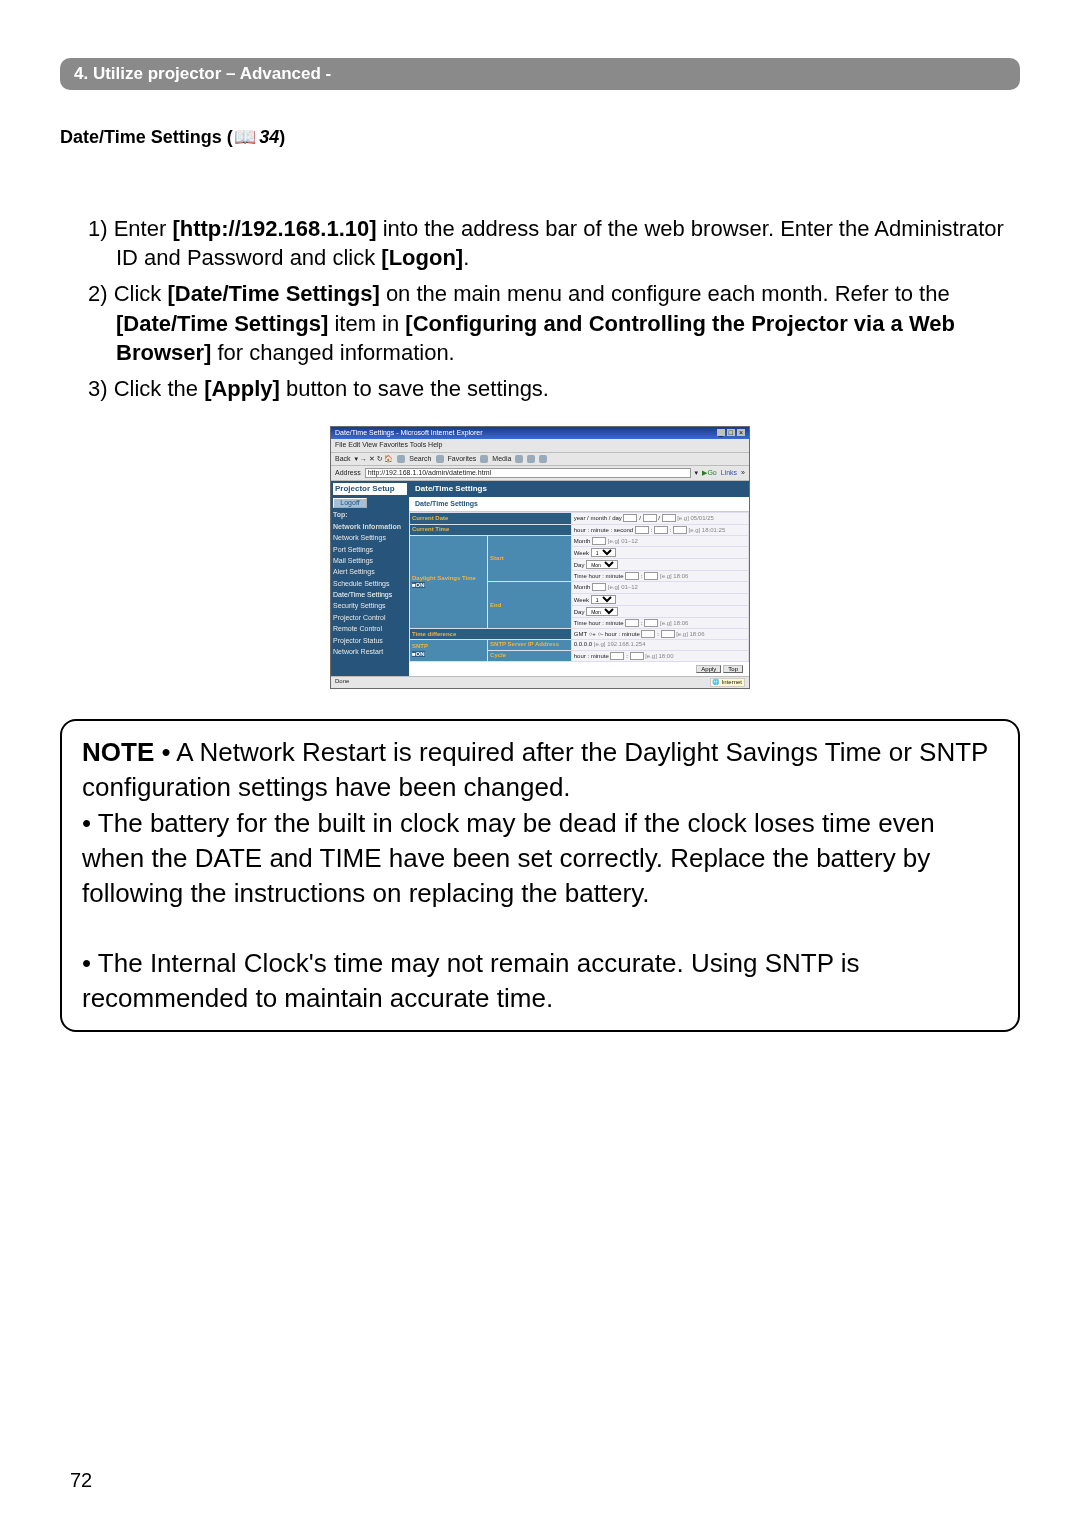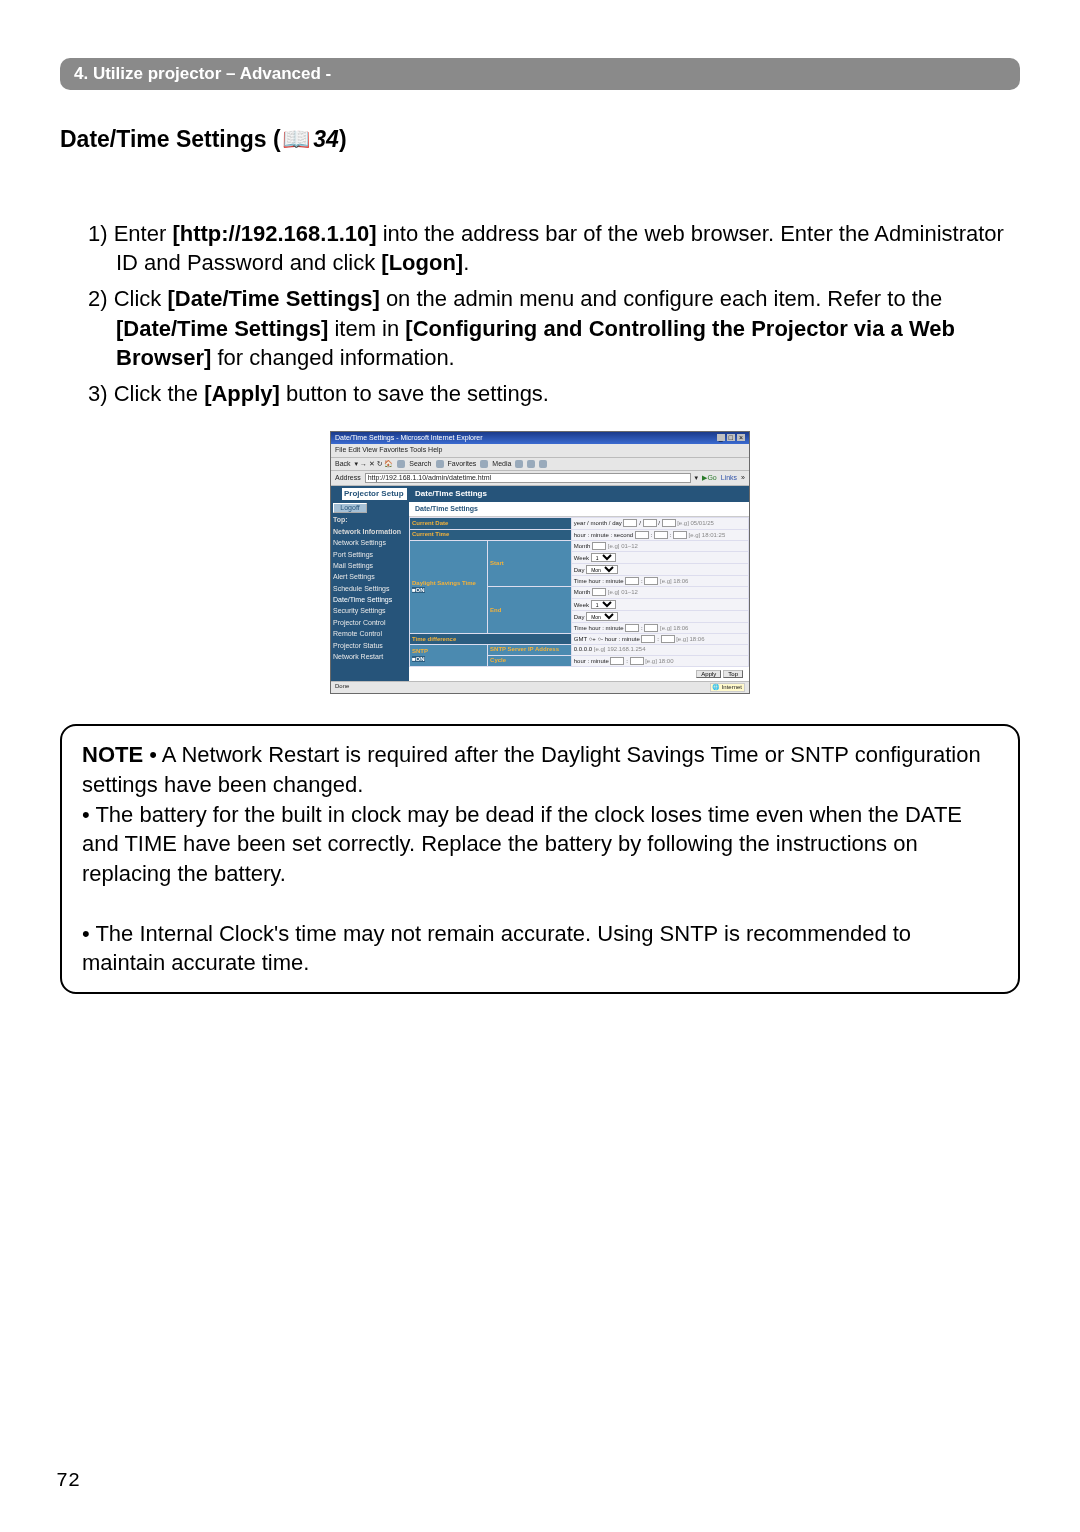--- a/index.html
+++ b/index.html
@@ -16,21 +16,21 @@
     background: #8a8a8a;
     color: #fff;
     font-weight: bold;
     font-size: 17px;
     padding: 6px 14px;
     border-radius: 10px;
     margin-bottom: 36px;
   }
   .section-title {
     font-weight: bold;
-    font-size: 23px;
+    font-size: 18px;
     margin-bottom: 18px;
   }
   .section-title .book-icon { color: #ba8a2a; margin: 0 2px; }
   .section-title .ref { font-style: italic; font-weight: bold; }
   .body-text { font-size: 22px; line-height: 1.35; margin-bottom: 18px; }
   .bold { font-weight: bold; }
   ol.steps {
     font-size: 22px;
     line-height: 1.35;
     list-style: none;
@@ -73,21 +73,21 @@
   .browser .content { display: flex; }
   .browser .sidebar {
     width: 78px;
     background: #26547a;
     color: #fff;
     padding: 2px;
     display: flex;
     flex-direction: column;
     gap: 3px;
   }
-  .browser .setup-title { background: #fff; color: #26547a; font-weight: bold; font-size: 8px; padding: 1px 2px; margin-left: 9px; }
+  .browser .setup-title { background: #fff; color: #26547a; font-weight: bold; font-size: 8px; padding: 1px 2px; }
   .browser .logoff { background: #a5c0d6; color: #26547a; border: 1px outset #fff; font-size: 7px; padding: 0 2px; width: 34px; text-align: center; }
   .browser .sideitem { font-size: 7px; color: #e8e8e8; }
   .browser .sideitem.top { font-weight: bold; color: #d8d8d8; }
   .browser .sideitem.highlight { color: #fff; }
 
   .browser .main { flex: 1; background: #fff; display: flex; flex-direction: column; }
   .browser .pagehead { background: #26547a; color: #fff; font-weight: bold; font-size: 8px; padding: 3px 6px; }
   .browser .subhead { background: #fff; color: #26547a; font-weight: bold; font-size: 7px; padding: 3px 6px; border-bottom: 1px solid #ccc; }
 
   .browser table.settings { width: 100%; border-collapse: collapse; font-size: 6px; }
@@ -102,54 +102,53 @@
   .browser .btnrow { text-align: right; padding: 3px 6px; }
   .browser button.mini { font-size: 6px; padding: 0 4px; border: 1px outset #bbb; background: #e6e6e6; }
   .browser .status { background: #e6e6e6; border-top: 1px solid #bbb; padding: 1px 4px; font-size: 6px; display: flex; justify-content: space-between; }
   .browser .zone { background: #fff9cc; border: 1px solid #ccc; padding: 0 2px; display: inline-block; }
 
   
   .note-box {
     border: 2.5px solid #000;
     border-radius: 16px;
     padding: 14px 20px;
-    font-size: 22px;
+    font-size: 26px;
     line-height: 1.35;
   }
   .note-box .note-label { font-weight: bold; }
   .note-box .ref-line { font-style: italic; font-weight: bold; }
   .note-box .book-icon { color: #ba8a2a; }
 
   .page-number {
     position: absolute;
-    left: 56px;
+    left: 70px;
     bottom: 40px;
     font-size: 20px;
-    font-family: Liberation Mono, monospace;
   }
 </style>
 </head>
 <body>
 
 <div class="header-bar">4. Utilize projector – Advanced -</div>
 
 <div class="section-title">
   <span>Date/Time Settings (</span><span class="book-icon">📖</span><span class="ref">34</span><span>)</span>
 </div>
 
 <div class="body-text">
   <br>
 </div>
 
 <ol class="steps">
   <li>
     <span>1)</span><span> Enter </span><span class="bold">[http://192.168.1.10]</span><span> into the address bar of the web browser. Enter the Administrator ID and Password and click </span><span class="bold">[Logon]</span><span>.</span>
   </li>
   <li>
-    <span>2)</span><span> Click </span><span class="bold">[Date/Time Settings]</span><span> on the admin menu and configure each item. Refer to the </span><span class="bold">[Date/Time Settings]</span><span> item in </span><span class="bold">[Configuring and Controlling the Projector via a Web Browser]</span><span> for changed information.</span>
+    <span>2)</span><span> Click </span><span class="bold">[Date/Time Settings]</span><span> on the main menu and configure each month. Refer to the </span><span class="bold">[Date/Time Settings]</span><span> item in </span><span class="bold">[Configuring and Controlling the Projector via a Web Browser]</span><span> for changed information.</span>
   </li>
   <li>
     <span>3)</span><span> Click the </span><span class="bold">[Apply]</span><span> button to save the settings.</span>
   </li>
 </ol>
 
 <div class="browser">
   <div class="titlebar">
     <span>Date/Time Settings - Microsoft Internet Explorer</span>
     <span>

